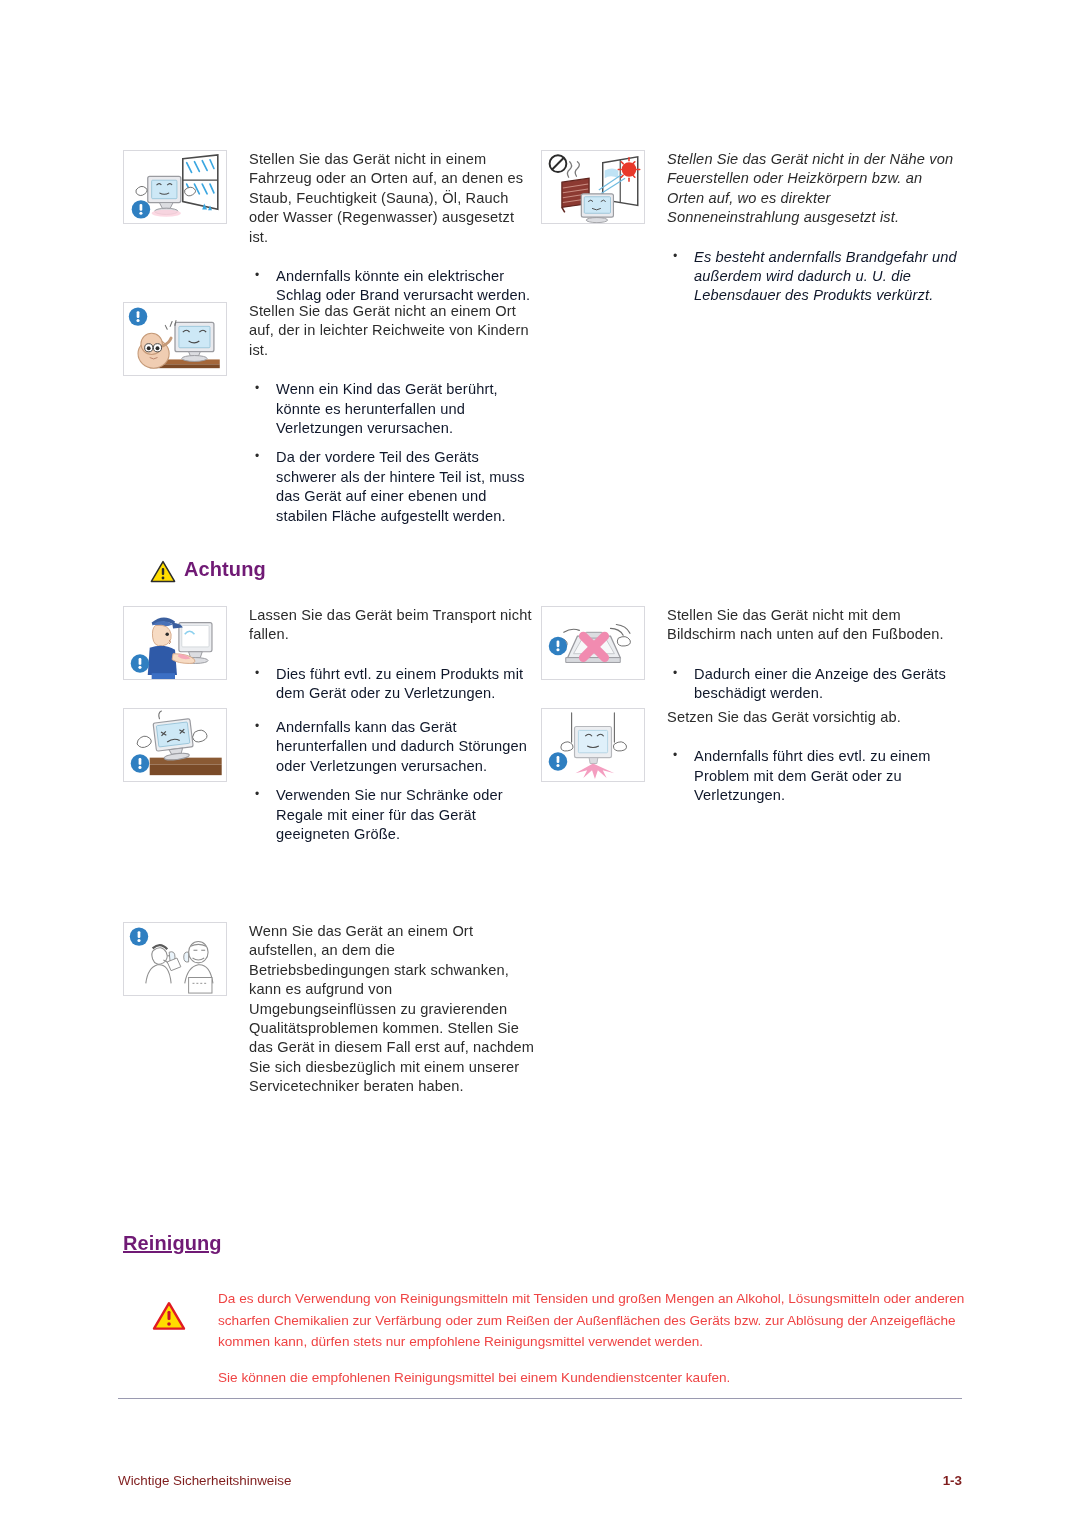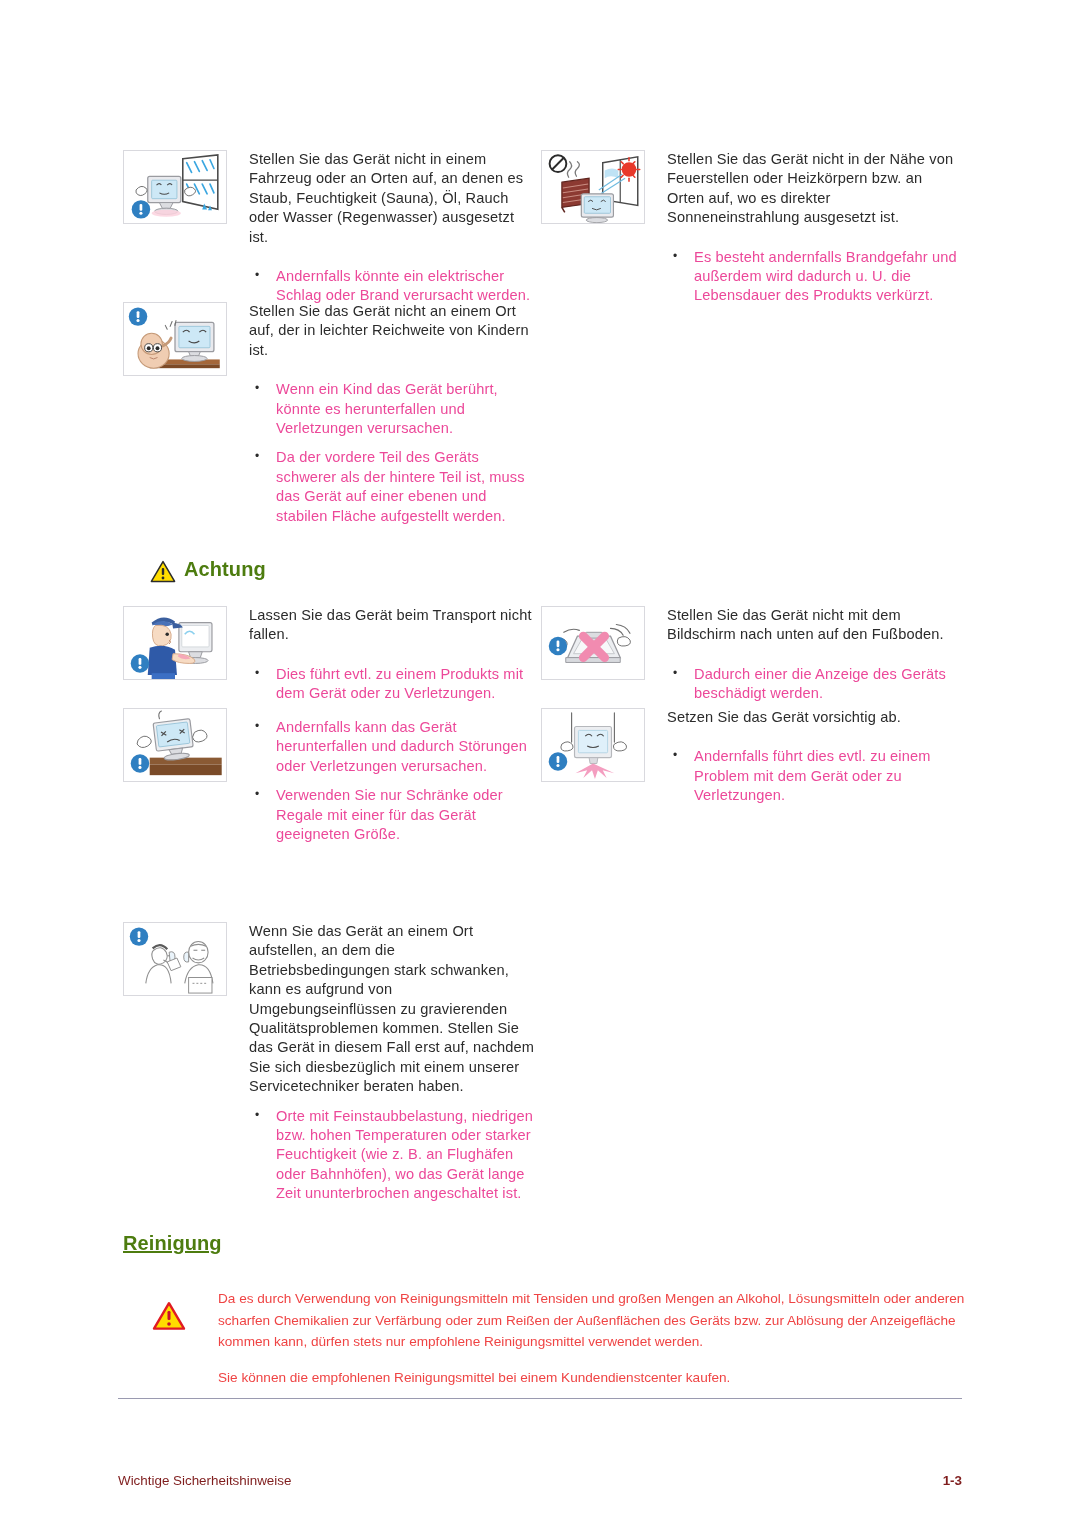--- a/index.html
+++ b/index.html
@@ -36,33 +36,33 @@
   }
   .txt p { margin:0 0 0 0; }
 
   ul.bul { list-style:none; margin:0; padding:0; }
   ul.bul li {
     position:relative;
     padding-left:27px;
     margin-top:10px;
     font-size:14.6px;
     line-height:19.4px;
-    color:#ec4899;
+    color:#0f172a;
   }
   ul.bul li:before {
     content:"\2022";
     position:absolute; left:6px; top:-1px;
     font-size:12px; color:#2b2b2b;
   }
   .gap10 { height:10px; }
 
   
   .h2 {
     position:absolute;
-    font-size:20px; font-weight:bold; color:#4d7c0f;
+    font-size:20px; font-weight:bold; color:#701a75;
     letter-spacing:0.005em;
   }
   .h2.with-icon { padding-left:34px; }
   .tri-wrap { position:absolute; left:0; top:2px; width:26px; height:23px; }
 
   
   .clean-note {
     position:absolute; left:218px; width:748px;
     font-size:13.6px; line-height:21.5px; color:#ef4444;
   }
@@ -195,21 +195,21 @@
         <p>Stellen Sie das Gerät nicht an einem Ort auf, der in leichter Reichweite von Kindern ist.</p>
         <div class="gap10"></div>
         <ul class="bul">
           <li>Wenn ein Kind das Gerät berührt, könnte es herunterfallen und Verletzungen verursachen.</li>
           <li>Da der vordere Teil des Geräts schwerer als der hintere Teil ist, muss das Gerät auf einer ebenen und stabilen Fläche aufgestellt werden.</li>
         </ul>
       </div>
     </div>
   </div>
 
-  <div class="col-right" style="top:150px;">
+  <div class="col-right" style="top:150px;font-style:italic;">
     <div class="row">
       <div class="ico">
         <svg viewBox="0 0 104 74">
           <rect x="0" y="0" width="104" height="74" fill="#fff"></rect>
 
           <g>
             <circle cx="16" cy="13" r="8.6" fill="none" stroke="#2b2b2b" stroke-width="2"></circle>
             <path d="M10 19 L22 7" stroke="#2b2b2b" stroke-width="2"></path>
           </g>
 
@@ -427,25 +427,20 @@
             <circle cx="15" cy="14" r="9.5" fill="#2f7fc1"></circle>
             <rect x="13.6" y="8.4" width="2.8" height="7" rx="1.2" fill="#fff"></rect>
             <circle cx="15" cy="18" r="1.6" fill="#fff"></circle>
           </g>
         </svg>
       </div>
       <div class="txt">
         <p>Wenn Sie das Gerät an einem Ort aufstellen, an dem die Betriebsbedingungen stark schwanken, kann es aufgrund von Umgebungseinflüssen zu gravierenden Qualitätsproblemen kommen. Stellen Sie das Gerät in diesem Fall erst auf, nachdem Sie sich diesbezüglich mit einem unserer Servicetechniker beraten haben.</p>
       </div>
     </div>
-    <div class="txt" style="margin-top:10px;">
-      <ul class="bul">
-        <li>Orte mit Feinstaubbelastung, niedrigen bzw. hohen Temperaturen oder starker Feuchtigkeit (wie z. B. an Flughäfen oder Bahnhöfen), wo das Gerät lange Zeit ununterbrochen angeschaltet ist.</li>
-      </ul>
-    </div>
   </div>
 
   <div class="col-right" style="top:606px;">
     <div class="row">
       <div class="ico">
         <svg viewBox="0 0 104 74">
           <rect x="0" y="0" width="104" height="74" fill="#fff"></rect>
 
           <g>
             <path d="M26 52 L36 30 L70 30 L80 52 Z" fill="#eceef1" stroke="#9a9ba0" stroke-width="1.3"></path>

